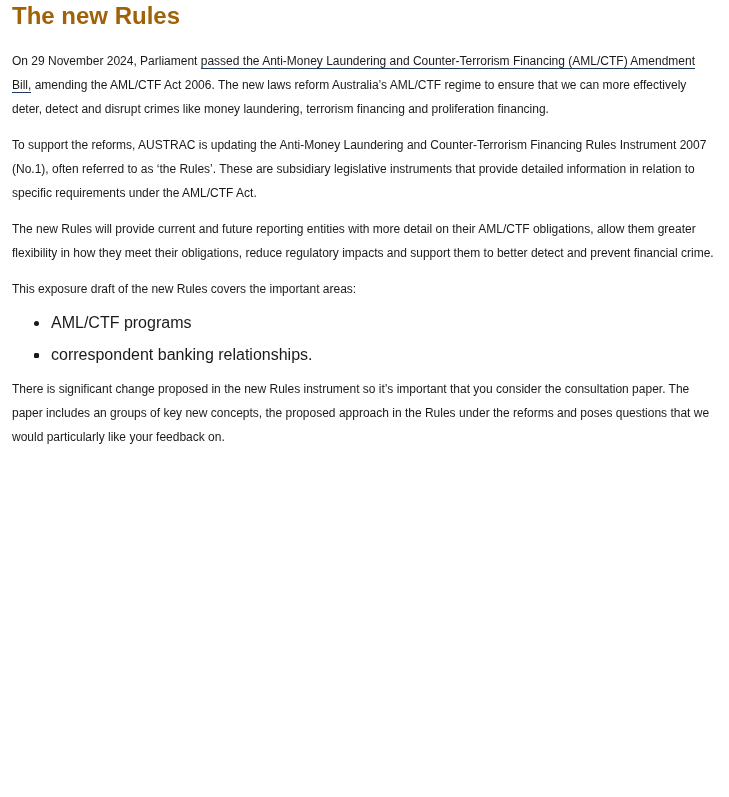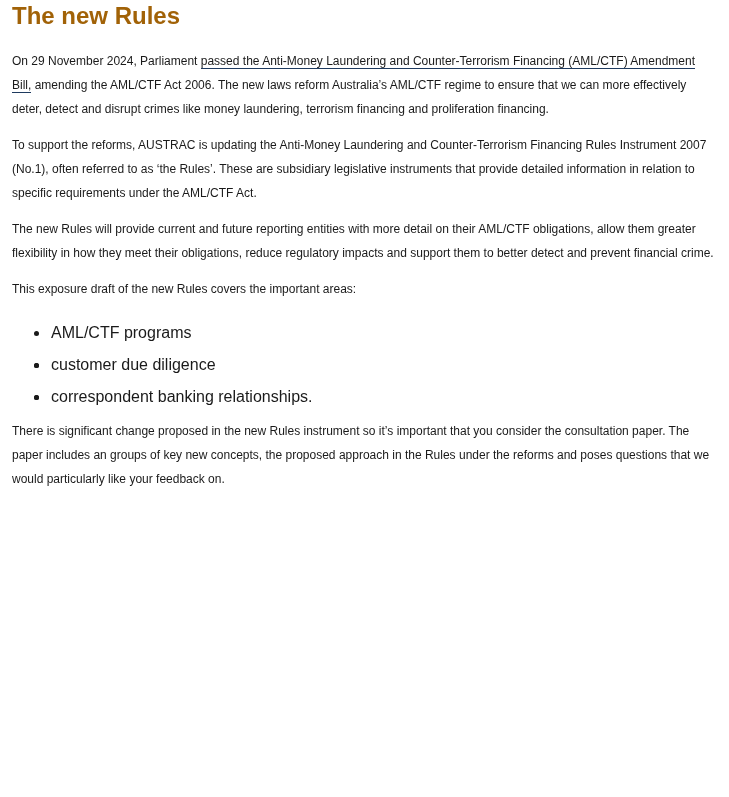--- a/index.html
+++ b/index.html
@@ -36,21 +36,21 @@
       margin-top: 13px;
     }
     a.link {
       color: #1a1a1a;
       text-decoration: none;
       border-bottom: 1px solid #1e3a5f;
       padding-bottom: 0px;
     }
     ul.areas {
       list-style: none;
-      margin: 20px 0 0 0;
+      margin: 10px 0 0 0;
       padding: 0 0 0 27px;
     }
     ul.areas li {
       font-size: 16px;
       line-height: 24px;
       margin: 0 0 8px 0;
       position: relative;
       padding-left: 12px;
     }
     ul.areas li .bullet {
@@ -76,20 +76,20 @@
 
   <p>To support the reforms, AUSTRAC is updating the Anti-Money Laundering and Counter-Terrorism Financing Rules Instrument 2007 (No.1), often referred to as ‘the Rules’. These are subsidiary legislative instruments that provide detailed information in relation to specific requirements under the AML/CTF Act.</p>
 
   <p>The new Rules will provide current and future reporting entities with more detail on their AML/CTF obligations, allow them greater flexibility in how they meet their obligations, reduce regulatory impacts and support them to better detect and prevent financial crime.</p>
 
   <p>This exposure draft of the new Rules covers the important areas:</p>
 
   <ul class="areas">
     <li><span class="bullet"></span><span>AML/CTF programs</span></li>
     <li><span class="bullet"></span></li>
-    <li><span class="bullet"></span><span>customer due diligence</span></li>
+    <li><span class="bullet"></span></li>
     <li><span class="bullet"></span></li>
     <li><span class="bullet"></span><span>correspondent banking relationships.</span></li>
   </ul>
 
   <p class="after-list">There is significant change proposed in the new Rules instrument so it’s important that you consider the consultation paper. The paper includes an groups of key new concepts, the proposed approach in the Rules under the reforms and poses questions that we would particularly like your feedback on.</p>
 
 </div>
 
 </body></html>

